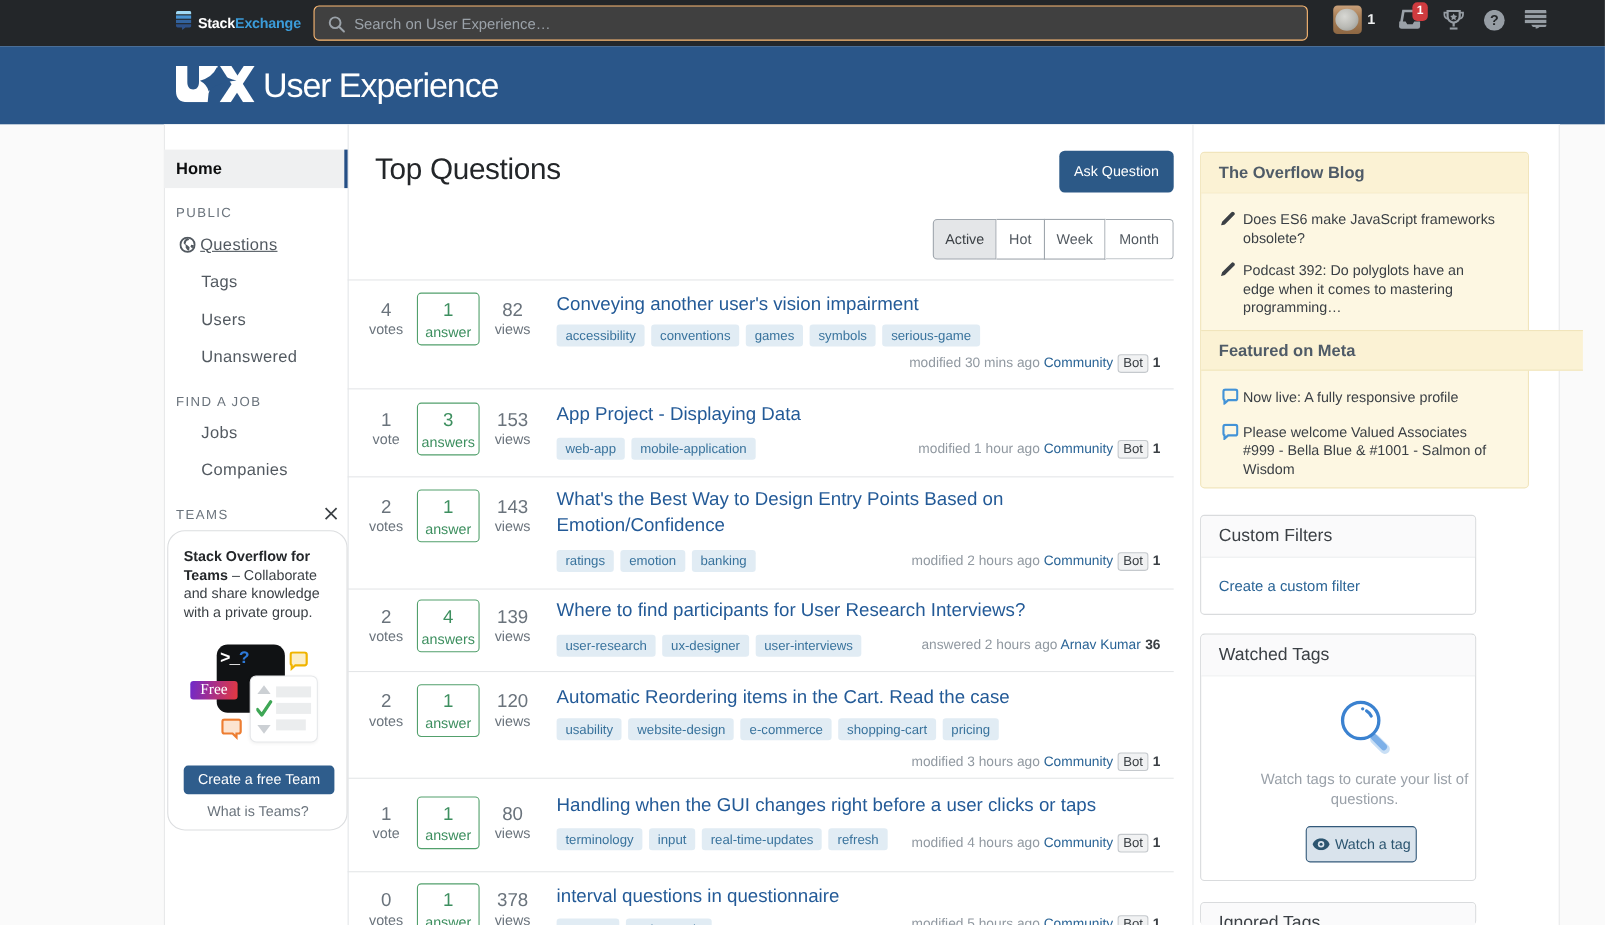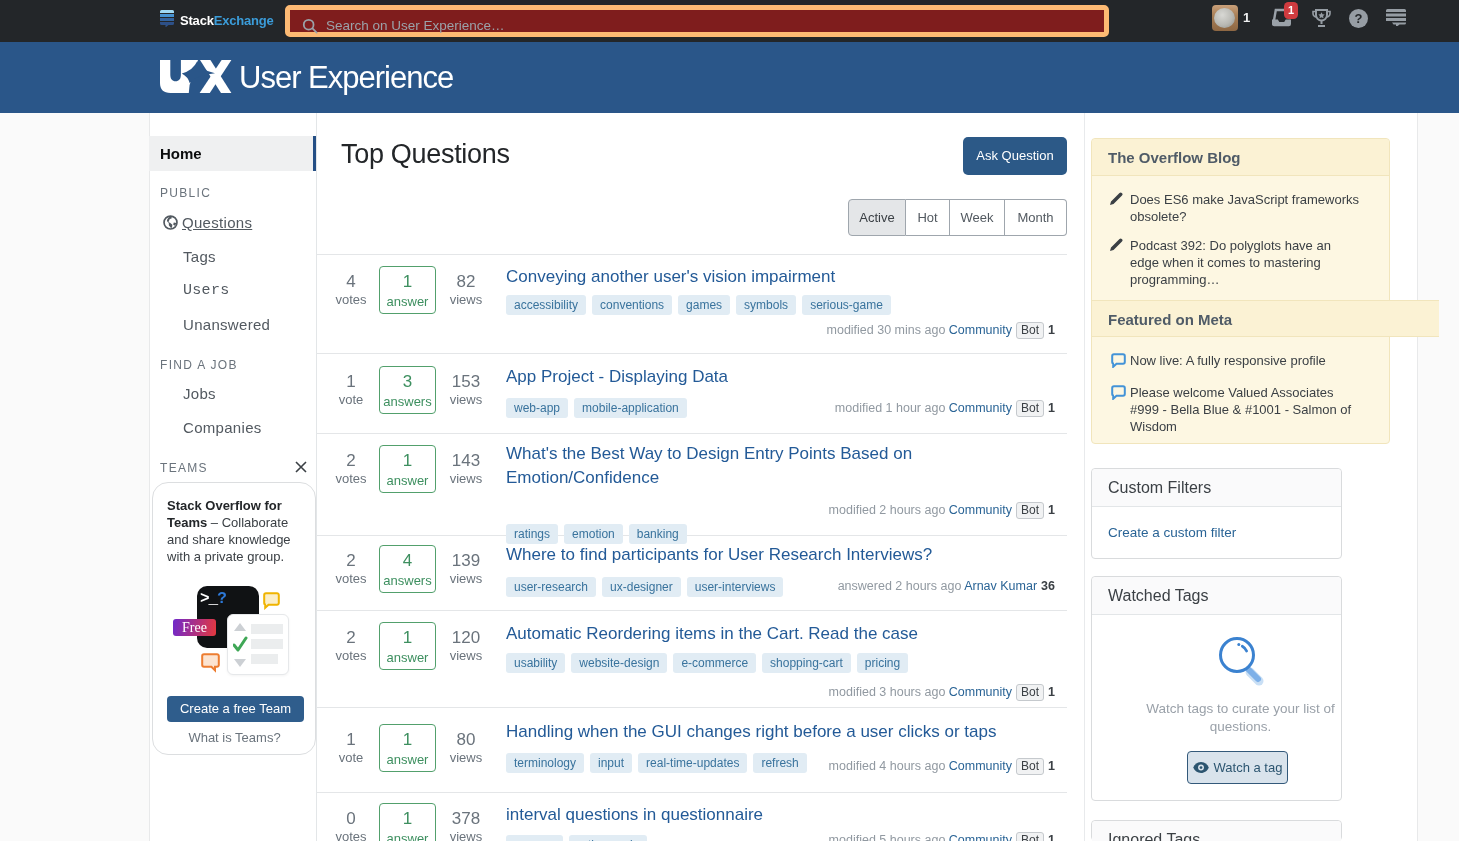--- a/index.html
+++ b/index.html
@@ -5,21 +5,21 @@
 <style>
 * { margin:0; padding:0; box-sizing:border-box; }
 html,body { font-family:"Liberation Sans", sans-serif; }
 #page { position:relative; width:1459px; height:841px; background:#fafafa; overflow:hidden; }
 .abs { position:absolute; }
 
 #topbar { position:absolute; left:0; top:0; width:1459px; height:42px; background:#232629; }
 #selogo { position:absolute; left:160px; top:10px; }
 #sename { position:absolute; left:180px; top:13px; font-size:13px; font-weight:bold; color:#fff; letter-spacing:-0.2px; }
 #sename b { color:#3b9cd9; font-weight:bold; }
-#searchbar { position:absolute; left:285px; top:5px; width:824px; height:32px; background:#7f1d1d; border:5px solid #fdba74; border-radius:5px; }
+#searchbar { position:absolute; left:285px; top:5px; width:904px; height:32px; background:#404040; border:1px solid #fdba74; border-radius:5px; }
 #searchbar svg { position:absolute; left:12px; top:8px; }
 #searchph { position:absolute; left:36px; top:8px; font-size:13.5px; color:#9ba2a9; }
 #avatar { position:absolute; left:1212px; top:5px; width:26px; height:26px; border-radius:4px; overflow:hidden;
   background:linear-gradient(180deg,#c9a07a 0%,#a87f57 40%,#8d6743 100%); }
 #avatar .ball { position:absolute; left:2px; top:3px; width:21px; height:20px; border-radius:50%;
   background:radial-gradient(circle at 40% 35%, #d8d8d4 0%, #b9b9b4 55%, #8e8e88 100%); }
 #rep1 { position:absolute; left:1243px; top:10px; color:#eff0f1; font-size:13px; font-weight:bold; }
 .tico { position:absolute; top:9px; }
 #badge1 { position:absolute; left:1284px; top:2px; width:14px; height:17px; background:#d03b3f; border-radius:4.5px;
   color:#fff; font-size:11px; font-weight:bold; text-align:center; line-height:17px; }
@@ -142,21 +142,21 @@
     </div>
 <div id="navhomebar"></div>
 <div class="navhead" style="top:186px;">PUBLIC</div>
 <svg class="abs" style="left:163px; top:215px;" width="15" height="15" viewBox="0 0 16 16">
   <circle cx="8" cy="8" r="6.9" fill="none" stroke="#525960" stroke-width="1.8"></circle>
   <path d="M8 1.5 C5.5 2.5 4.2 4.5 4.2 6.5 L6.2 8.8 L6.2 11 L8.2 13.5 L9.5 13.5 L10 10.5 L7.5 8.2 L5.8 7.6 L7 4.4 L9.8 3.2 Z" fill="#525960"></path>
   <path d="M12.5 11.5 L10.8 10 L11.5 8 L14.2 8.6 C14 9.8 13.4 10.8 12.5 11.5 Z" fill="#525960"></path>
 </svg>
 <div class="navitem" style="left:182px; top:214px;text-decoration:underline;">Questions</div>
 <div class="navitem" style="left:183px; top:248px;">Tags</div>
-<div class="navitem" style="left:183px; top:282px;font-family:Liberation Mono, monospace;">Users</div>
+<div class="navitem" style="left:183px; top:282px;">Users</div>
 <div class="navitem" style="left:183px; top:316px;">Unanswered</div>
 <div class="navhead" style="top:358px;">FIND A JOB</div>
 <div class="navitem" style="left:183px; top:385px;">Jobs</div>
 <div class="navitem" style="left:183px; top:419px;">Companies</div>
 <div class="navhead" style="top:461px;">TEAMS</div>
 <svg class="abs" style="left:295px; top:461px;" width="12" height="12" viewBox="0 0 12 12">
       <path d="M1 1 L11 11 M11 1 L1 11" stroke="#3b4045" stroke-width="1.6"></path>
     </svg>
 
 <div id="teamscard">
@@ -237,21 +237,21 @@
 
 <div class="vnum" style="left:323px; top:451px;">2</div>
 <div class="vlab" style="left:323px; top:471px;">votes</div>
 <div class="abox" style="top:445px;">
         <div class="n">1</div>
         <div class="l">answer</div>
       </div>
 <div class="vnum" style="left:438px; top:451px;">143</div>
 <div class="vlab" style="left:438px; top:471px;">views</div>
 <div class="qtitle" style="top:442px;">What's the Best Way to Design Entry Points Based on Emotion/Confidence</div>
-<div class="tagrow" style="top:524px;">
+<div class="tagrow" style="top:500px;">
         <span class="tag">ratings</span>
         <span class="tag">emotion</span>
         <span class="tag">banking</span>
       </div>
 <div class="attr" style="top:502px;">modified 2 hours ago <a>Community</a><span class="bot">Bot</span><span class="rep">1</span></div>
 
 <div class="vnum" style="left:323px; top:551px;">2</div>
 <div class="vlab" style="left:323px; top:571px;">votes</div>
 <div class="abox" style="top:545px;">
         <div class="n">4</div>

